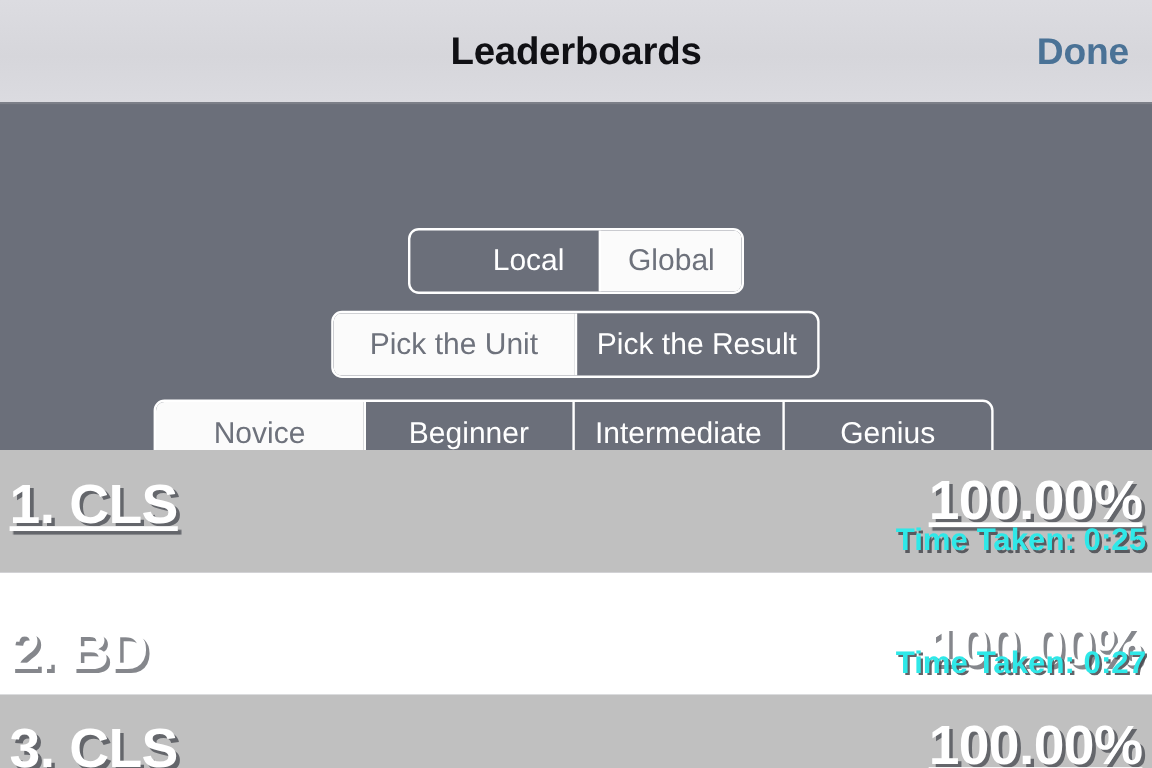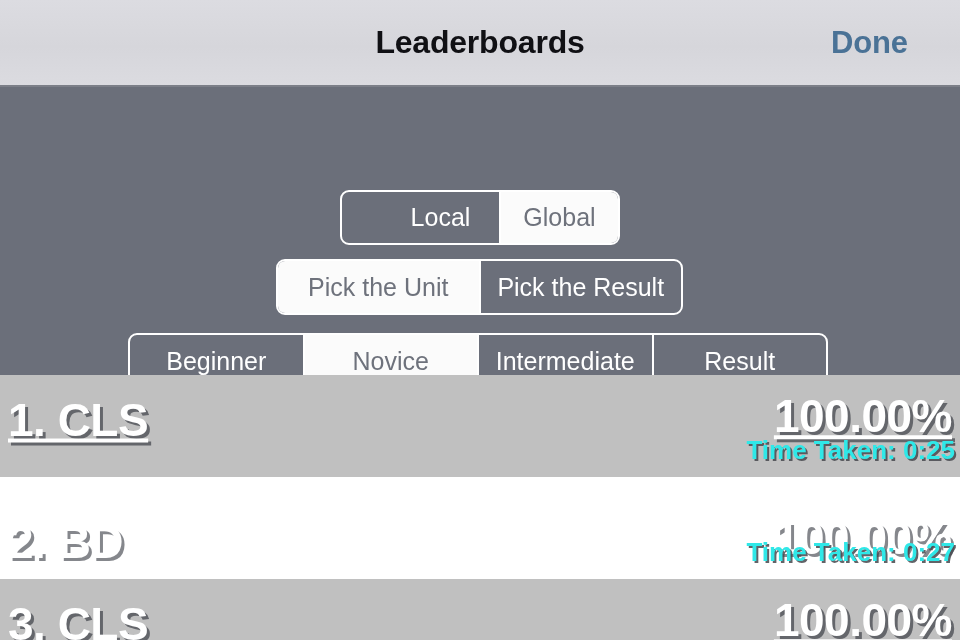--- a/index.html
+++ b/index.html
@@ -33,21 +33,21 @@
     justify-content: center;
   }
   .nav-title {
     font-size: 32px;
     font-weight: bold;
     color: #101014;
     letter-spacing: -0.2px;
   }
   .nav-done {
     position: absolute;
-    right: 52px;
+    right: 19px;
     top: 50%;
     transform: translateY(-50%);
     font-size: 31px;
     font-weight: bold;
     color: #4a7296;
     letter-spacing: -0.1px;
     cursor: pointer;
   }
 
   
@@ -204,24 +204,24 @@
       <div class="seg-item">Local</div>
       <div class="seg-item selected">Global</div>
     </div>
 
     <div class="seg seg-mode">
       <div class="seg-item selected">Pick the Unit</div>
       <div class="seg-item">Pick the Result</div>
     </div>
 
     <div class="seg seg-diff">
+      <div class="seg-item selected">Novice</div>
       <div class="seg-item">Beginner</div>
-      <div class="seg-item selected">Novice</div>
       <div class="seg-item">Intermediate</div>
-      <div class="seg-item">Result</div>
+      <div class="seg-item">Genius</div>
     </div>
 
     <div class="section-title">Pick the Unit</div>
   </div>
 
   <div class="list">
 
     <div class="row shaded">
       <div class="row-name">1. CLS</div>
       <div class="row-score">100.00%</div>

